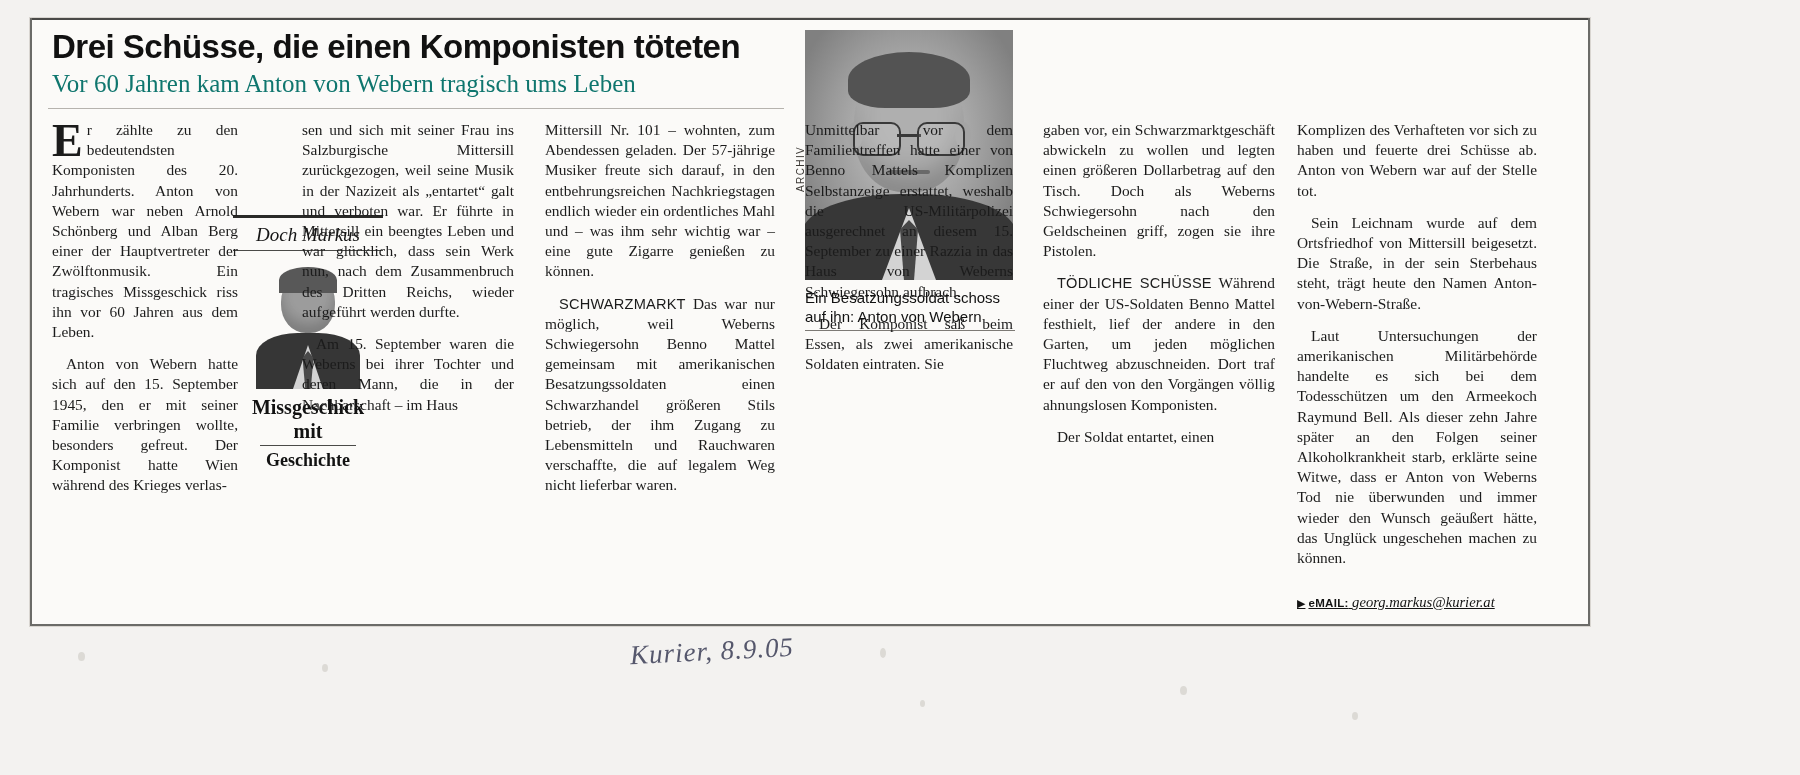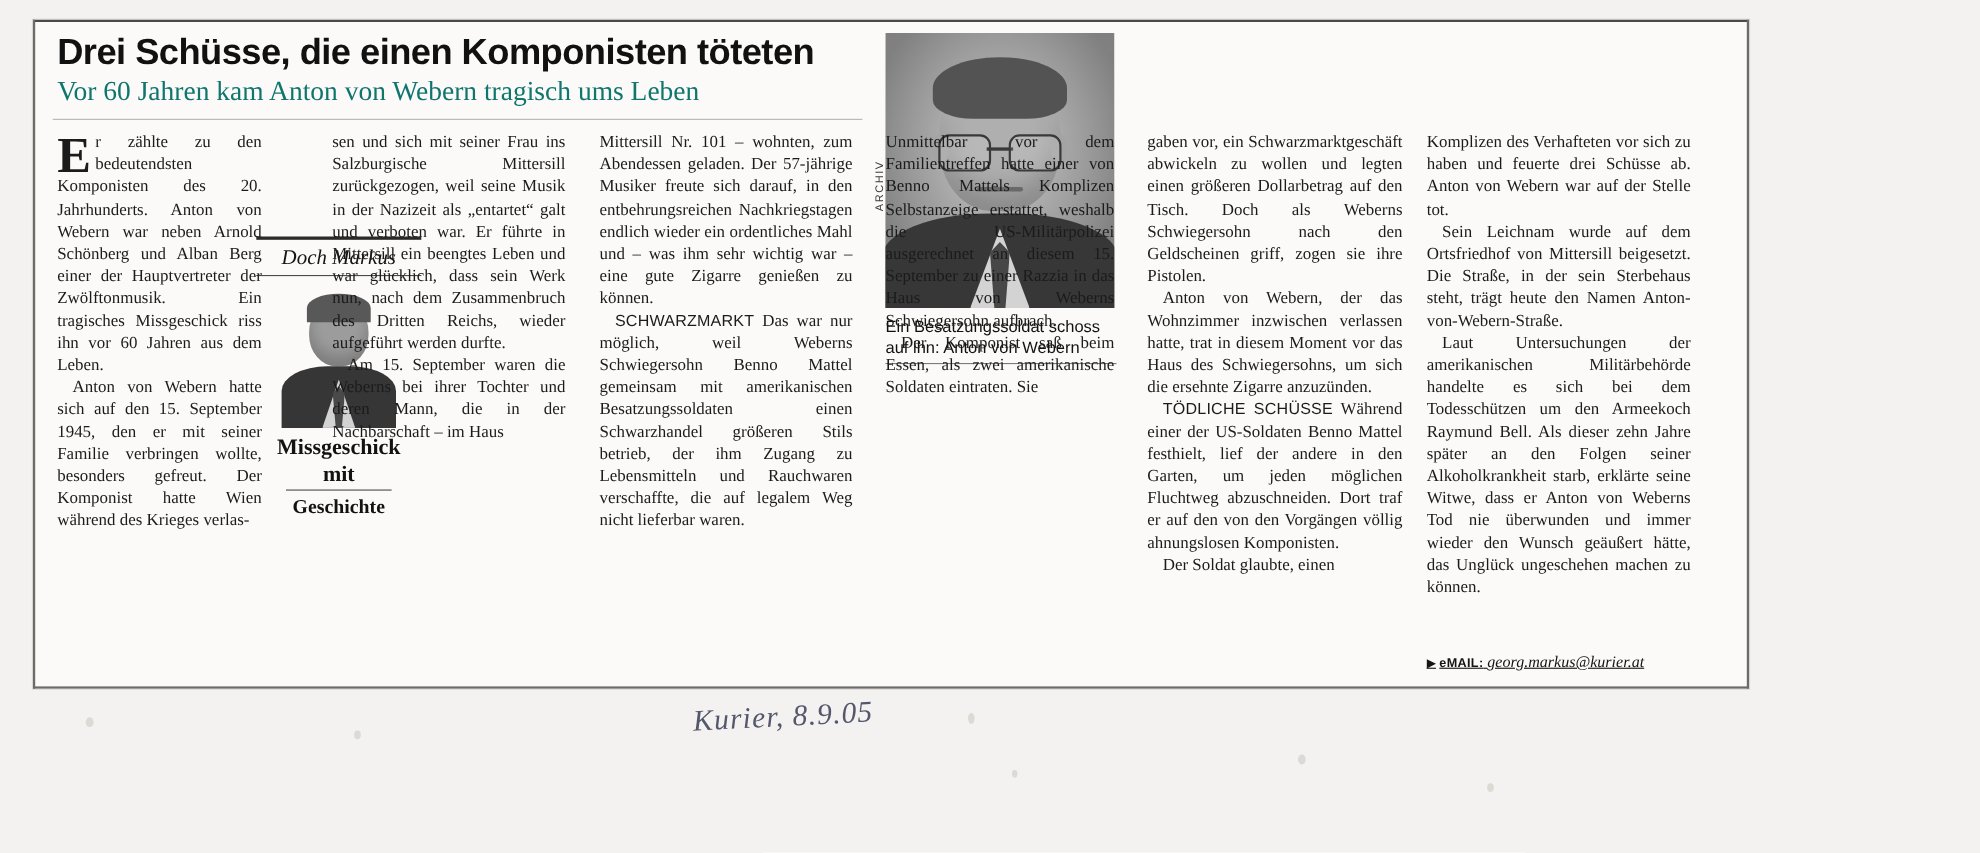--- a/index.html
+++ b/index.html
@@ -96,21 +96,21 @@
     position: absolute;
     top: 120px;
     font-size: 15.4px;
     line-height: 20.2px;
     text-align: justify;
     color: #1b1b1b;
     hyphens: manual;
   }
   .col p { margin: 0 0 0 0; text-indent: 14px; }
   .col p.first { text-indent: 0; }
-  .col p + p { margin-top: 0; }
+  .col p + p { margin-top: 12px; }
 
   #col1 { left: 52px;  width: 186px; }
   #col2 { left: 302px; width: 212px; }
   #col3 { left: 545px; width: 230px; }
   #col4 { left: 805px; width: 208px; }
   #col5 { left: 1043px; width: 232px; }
   #col6 { left: 1297px; width: 240px; }
 
   
   .dropcap {
@@ -447,26 +447,25 @@
     </p>
   </div>
 
   <div class="col" id="col4">
     <p class="first"><span>Unmittelbar vor dem Familientreffen hatte einer von Benno Mattels Komplizen Selbstanzeige erstattet, weshalb die US-Militärpolizei ausgerechnet an diesem 15. September zu einer Razzia in das Haus von Weberns Schwiegersohn aufbrach.</span></p>
     <p><span>Der Komponist saß beim Essen, als zwei amerikanische Soldaten eintraten. Sie</span></p>
   </div>
 
   <div class="col" id="col5">
     <p class="first"><span>gaben vor, ein Schwarzmarktgeschäft abwickeln zu wollen und legten einen größeren Dollarbetrag auf den Tisch. Doch als Weberns Schwiegersohn nach den Geldscheinen griff, zogen sie ihre Pistolen.</span></p>
-    <p><span>Anton von Webern, der das Wohnzimmer inzwischen verlassen hatte, trat in diesem Moment vor das Haus des Schwiegersohns, um sich die ersehnte Zigarre anzuzünden.</span></p>
     <p>
       <span class="kicker">TÖDLICHE SCHÜSSE</span>
       <span>Während einer der US-Soldaten Benno Mattel festhielt, lief der andere in den Garten, um jeden möglichen Fluchtweg abzuschneiden. Dort traf er auf den von den Vorgängen völlig ahnungslosen Komponisten.</span>
     </p>
-    <p><span>Der Soldat glaubte, einen</span></p>
+    <p><span>Der Soldat entartet, einen</span></p>
   </div>
 
   <div class="col" id="col6">
     <p class="first"><span>Komplizen des Verhafteten vor sich zu haben und feuerte drei Schüsse ab. Anton von Webern war auf der Stelle tot.</span></p>
     <p><span>Sein Leichnam wurde auf dem Ortsfriedhof von Mittersill beigesetzt. Die Straße, in der sein Sterbehaus steht, trägt heute den Namen Anton-von-Webern-Straße.</span></p>
     <p><span>Laut Untersuchungen der amerikanischen Militärbehörde handelte es sich bei dem Todesschützen um den Armeekoch Raymund Bell. Als dieser zehn Jahre später an den Folgen seiner Alkoholkrankheit starb, erklärte seine Witwe, dass er Anton von Weberns Tod nie überwunden und immer wieder den Wunsch geäußert hätte, das Unglück ungeschehen machen zu können.</span></p>
   </div>
 
   <div class="email-line">
     <span class="arrow">▶</span><span class="lbl">eMAIL:</span>

